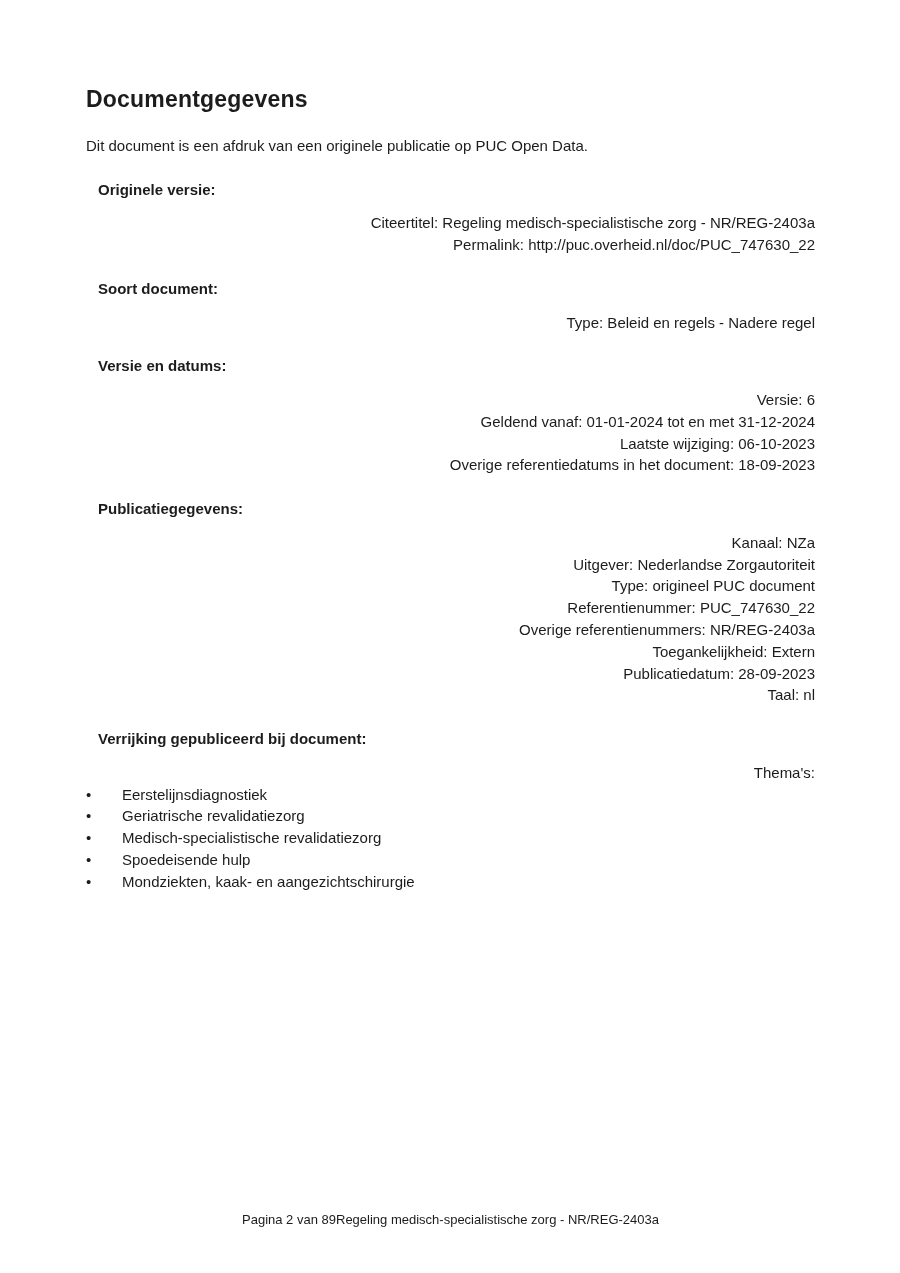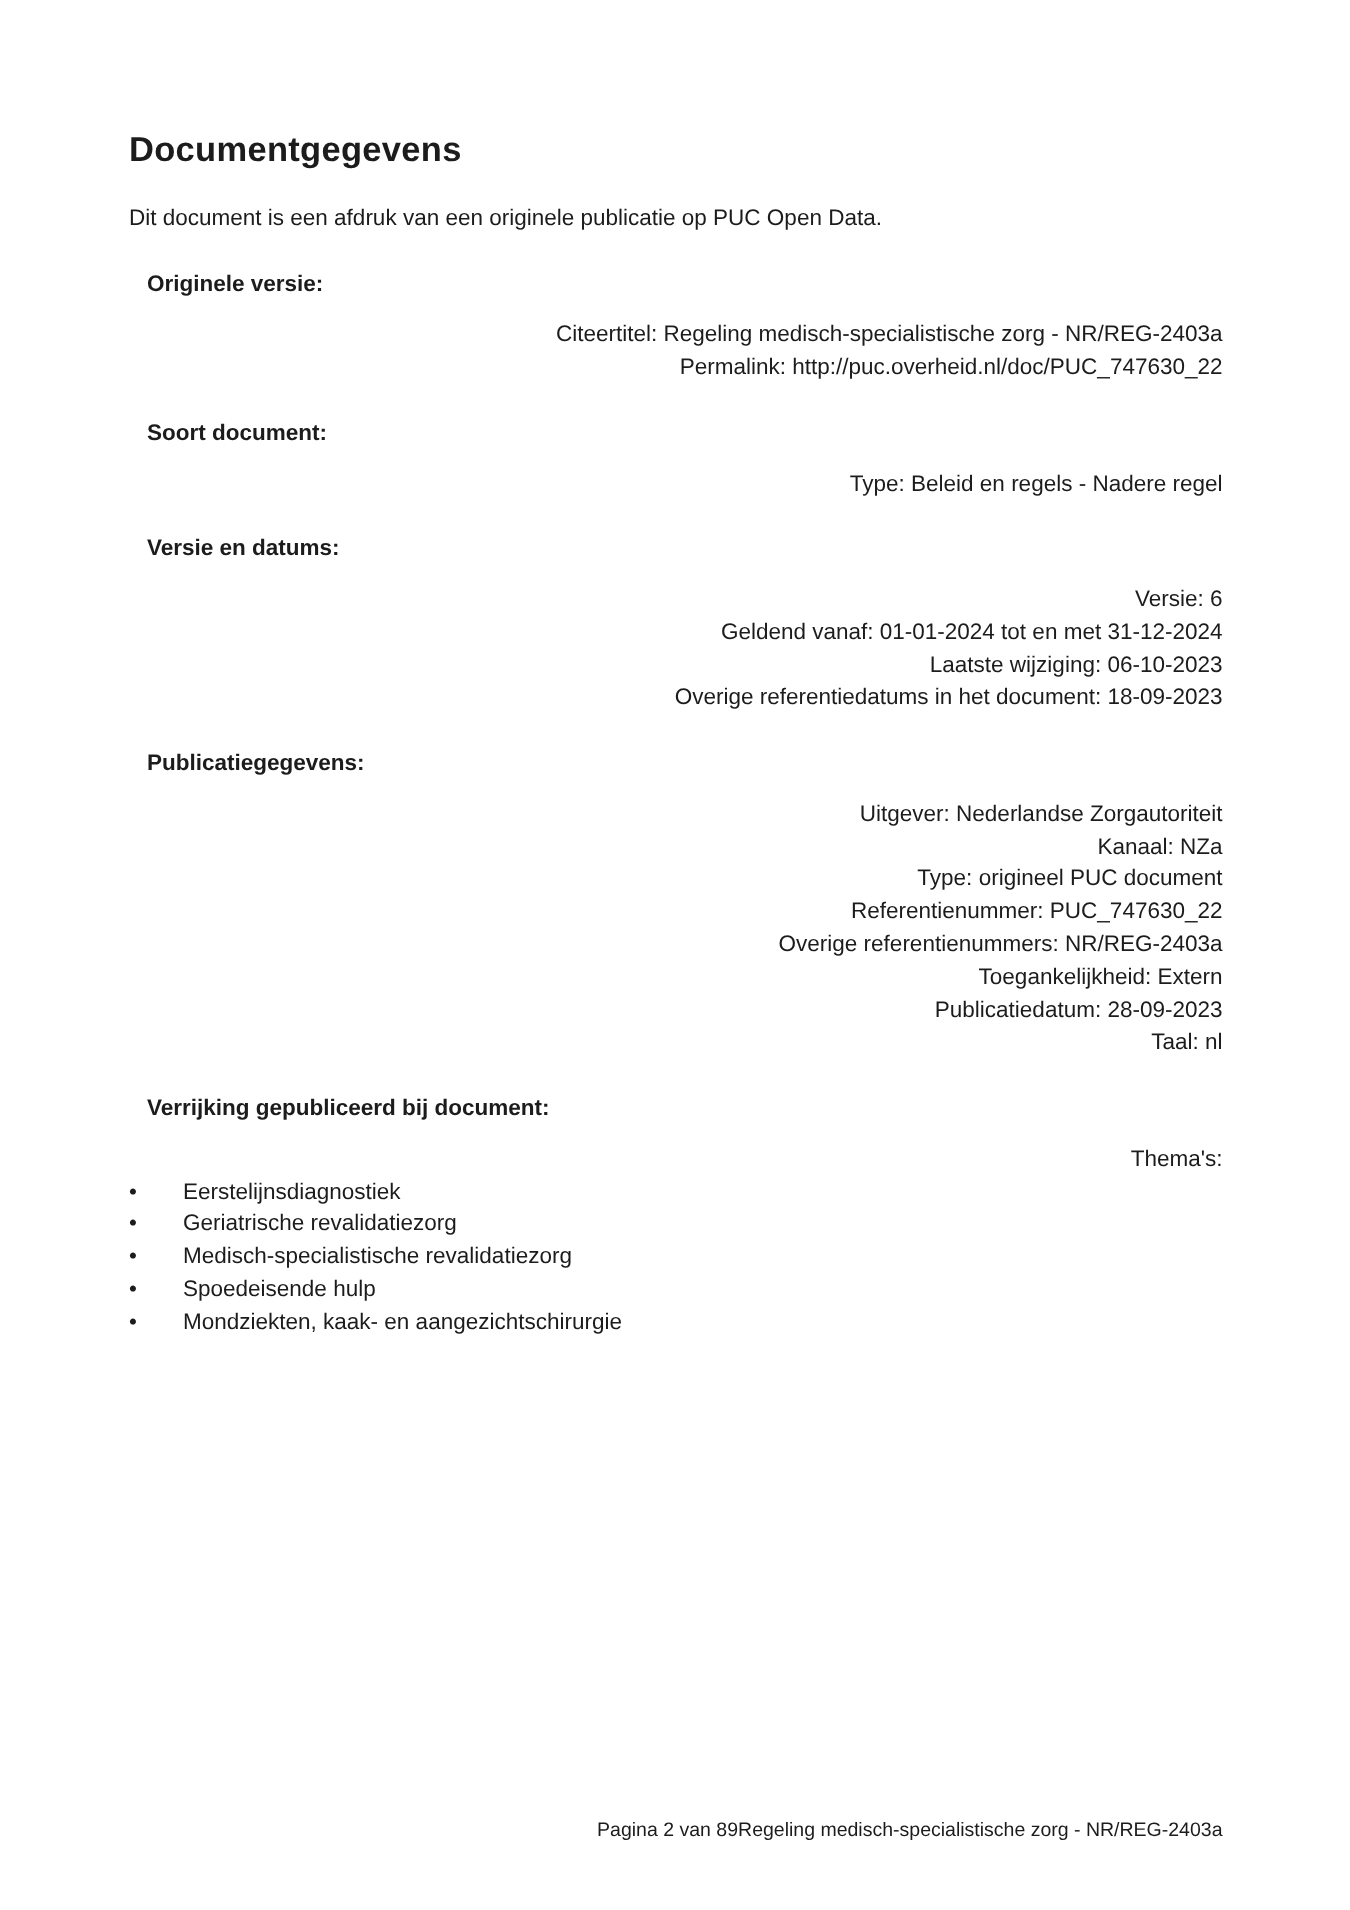--- a/index.html
+++ b/index.html
@@ -59,21 +59,21 @@
   ul.themes .bullet {
     width: 36px;
     flex: 0 0 36px;
   }
   .footer {
     position: absolute;
     left: 86px;
     right: 85px;
     top: 1211px;
     display: flex;
-    justify-content: flex-end;
+    justify-content: center;
     font-size: 13px;
     line-height: 18px;
   }
 </style>
 </head>
 <body>
 
 <div class="page body-text">
 
   <h1 class="doc-title">Documentgegevens</h1>
@@ -94,22 +94,22 @@
   <section class="meta-section">
     <p class="section-heading">Versie en datums:</p>
     <p class="field-line">Versie: 6</p>
     <p class="field-line">Geldend vanaf: 01-01-2024 tot en met 31-12-2024</p>
     <p class="field-line">Laatste wijziging: 06-10-2023</p>
     <p class="field-line">Overige referentiedatums in het document: 18-09-2023</p>
   </section>
 
   <section class="meta-section">
     <p class="section-heading">Publicatiegegevens:</p>
+    <p class="field-line">Kanaal: NZa</p>
     <p class="field-line">Uitgever: Nederlandse Zorgautoriteit</p>
-    <p class="field-line">Kanaal: NZa</p>
     <p class="field-line">Type: origineel PUC document</p>
     <p class="field-line">Referentienummer: PUC_747630_22</p>
     <p class="field-line">Overige referentienummers: NR/REG-2403a</p>
     <p class="field-line">Toegankelijkheid: Extern</p>
     <p class="field-line">Publicatiedatum: 28-09-2023</p>
     <p class="field-line">Taal: nl</p>
   </section>
 
   <section class="meta-section">
     <p class="section-heading">Verrijking gepubliceerd bij document:</p>

